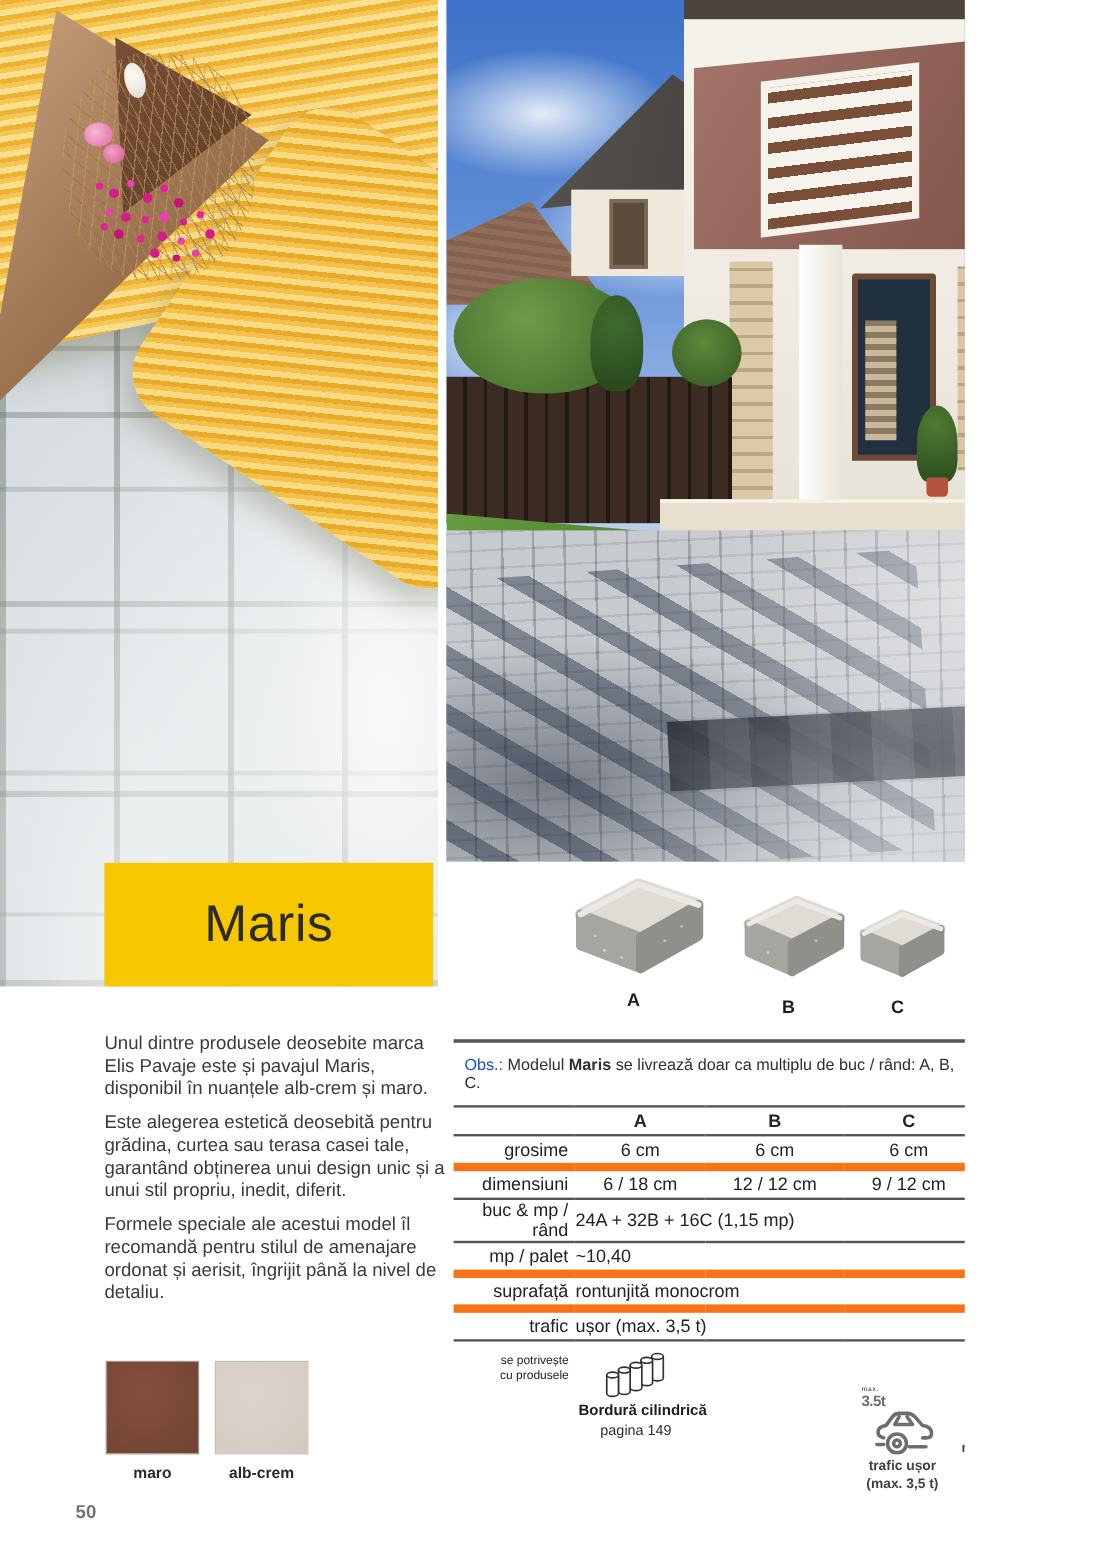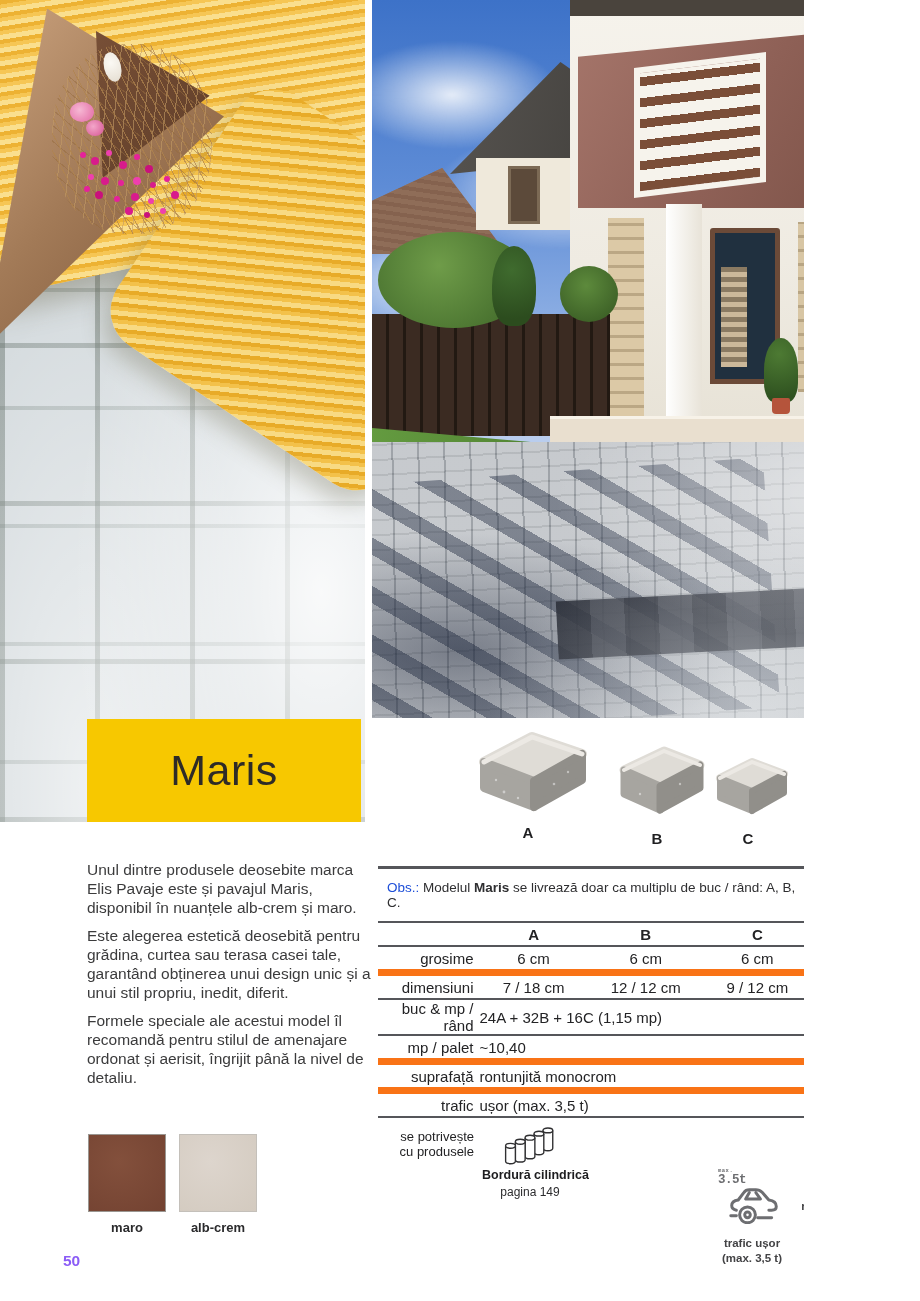--- a/index.html
+++ b/index.html
@@ -155,49 +155,49 @@
   table.spec .col-l{width:96px;text-align:right;padding-right:6px;}
   table.spec .col-a{width:110px;text-align:center;}
   table.spec .col-b{width:118px;text-align:center;}
   table.spec .col-c{width:109px;text-align:center;}
   table.spec .span3{text-align:left;}
   table.spec th{font-weight:bold;}
   tr.rule-dark{border-bottom:2px solid #55565a;}
   tr.rule-light{border-bottom:7px solid #f97316;}
 
   .compat{display:flex;margin-top:7px;}
-  .compat-label{width:96px;text-align:right;font-size:13px;line-height:1.18;color:#232325;padding-top:4px;}
+  .compat-label{width:96px;text-align:right;font-size:10px;line-height:1.18;color:#232325;padding-top:4px;}
   .compat-item{margin-left:8px;width:96px;text-align:center;}
   .compat-item svg{display:block;margin:0 auto;}
   .compat-name{font-size:12.5px;font-weight:bold;color:#1d1d1f;white-space:nowrap;margin-top:3px;}
   .compat-page{font-size:12px;color:#2c2c2e;margin-top:3px;}
 
   
   .swatches{position:absolute;left:88px;top:1134px;display:flex;gap:13px;}
   .swatch{width:78px;text-align:center;}
   .chip{width:78px;height:78px;box-sizing:border-box;border:1px solid #c4c0ba;}
   .chip-0{background:radial-gradient(circle at 40% 35%, #ddd5cd, #d3cabf);}
   .chip-1{background:radial-gradient(circle at 40% 35%, #83503c, #734231);border-color:#9a9691;}
   .swatch-label{margin-top:8px;font-size:13px;font-weight:600;color:#2a2a2c;}
 
   
   .badge{position:absolute;text-align:center;color:#434345;}
   .badge-traffic{left:706px;top:1156px;width:92px;}
   .badge-frost{left:792px;top:1136px;width:72px;}
   .badge-lines{font-size:11.5px;font-weight:600;line-height:1.3;margin-top:3px;}
-  .traffic-art{position:relative;width:68px;height:56px;margin:12px auto;font-family:Liberation Mono, monospace;}
+  .traffic-art{position:relative;width:68px;height:56px;margin:0 auto;}
   .traffic-art svg{position:absolute;left:10px;top:8px;}
   .weight{position:absolute;left:0;top:0;text-align:left;line-height:1;color:#6d6e71;}
   .weight .wmax{display:block;font-size:5.5px;font-weight:bold;letter-spacing:.5px;}
   .weight .wval{display:block;font-size:12.5px;font-weight:800;letter-spacing:-.5px;}
   .frost-art{width:48px;height:48px;margin:5px auto 3px;}
 
   
   .footer{position:absolute;left:63px;top:1252px;width:830px;display:flex;align-items:baseline;gap:17px;}
-  .pageno{font-size:15.5px;font-weight:bold;color:#8b5cf6;}
+  .pageno{font-size:15.5px;font-weight:bold;color:#737373;}
   .note{font-size:9.3px;color:#222224;letter-spacing:-.05px;}
 </style>
 </head>
 <body>
 
 <div class="page">
 
   <div class="photo photo-left">
     <div class="pv-grid"></div>
     <div class="pv-grid2"></div>
@@ -329,21 +329,21 @@
         <th class="col-c">C</th>
       </tr>
       <tr class="rule-light">
         <td class="col-l">grosime</td>
         <td class="col-a">6 cm</td>
         <td class="col-b">6 cm</td>
         <td class="col-c">6 cm</td>
       </tr>
       <tr class="rule-dark">
         <td class="col-l">dimensiuni</td>
-        <td class="col-a">7 / 18 cm</td>
+        <td class="col-a">6 / 18 cm</td>
         <td class="col-b">12 / 12 cm</td>
         <td class="col-c">9 / 12 cm</td>
       </tr>
       <tr class="rule-dark">
         <td class="col-l">buc &amp; mp / rând</td>
         <td class="span3" colspan="3">24A + 32B + 16C (1,15 mp)</td>
       </tr>
       <tr class="rule-light">
         <td class="col-l">mp / palet</td>
         <td class="span3" colspan="3">~10,40</td>

